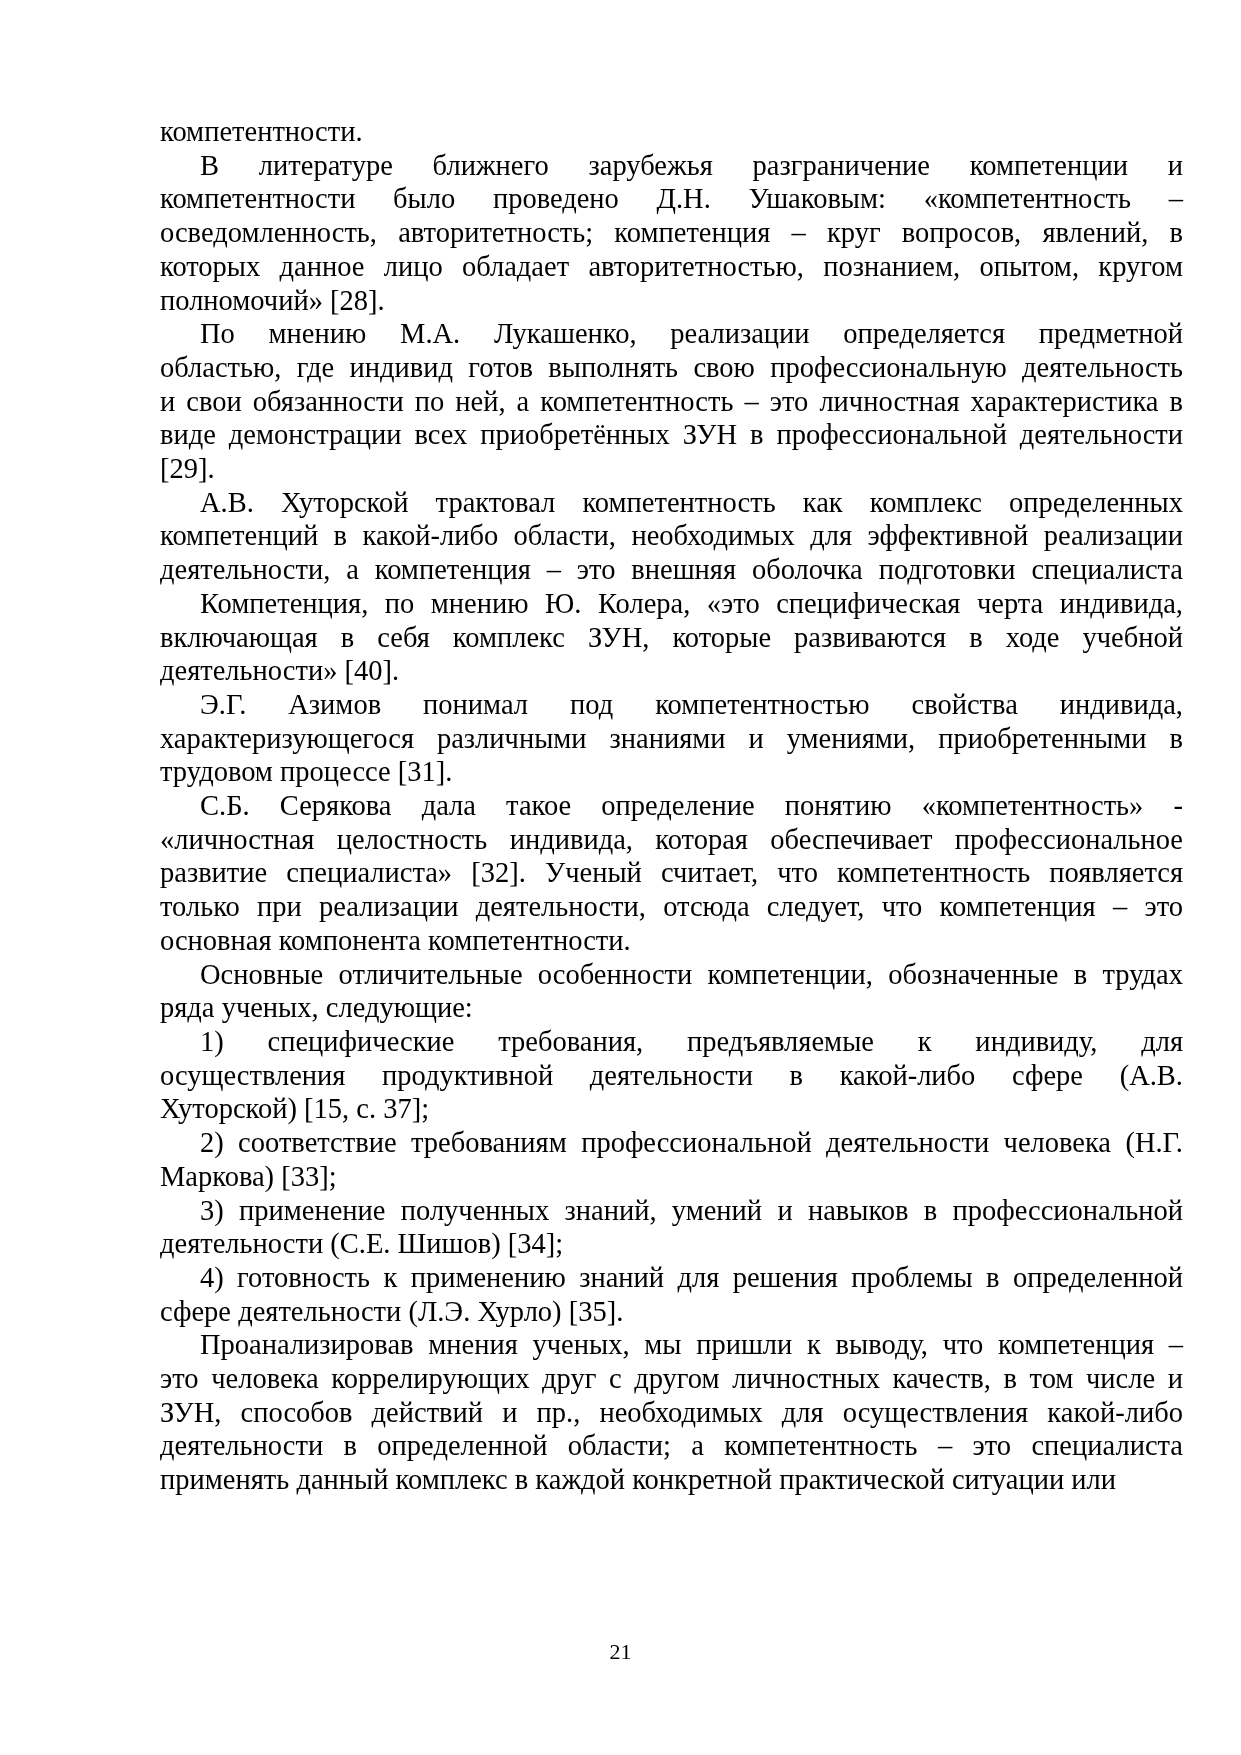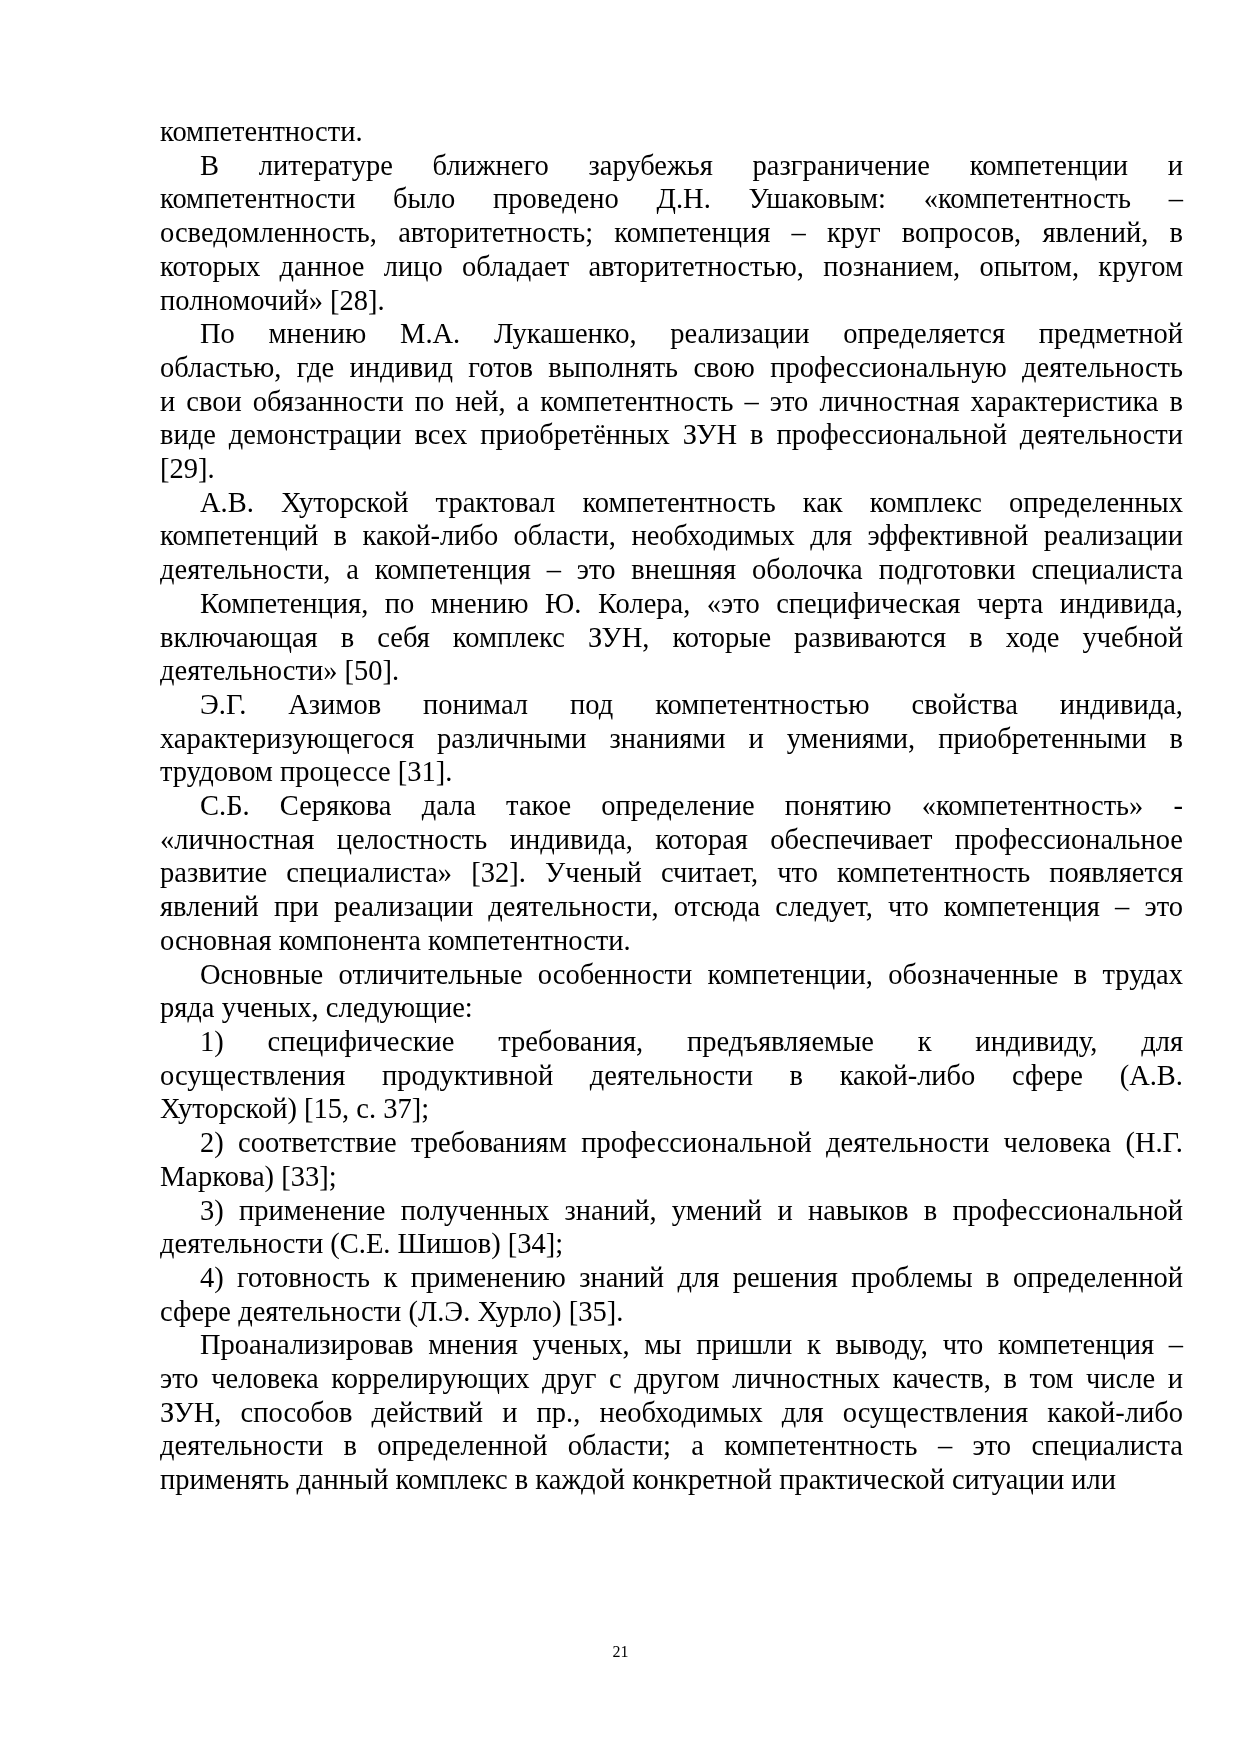--- a/index.html
+++ b/index.html
@@ -41,21 +41,21 @@
     text-indent: 40px;
   }
   .page-footer {
     position: absolute;
     left: 0;
     top: 1638px;
     width: 1241px;
     text-align: center;
   }
   .page-number {
-    font-size: 16px;
+    font-size: 22px;
     line-height: 28px;
   }
 </style>
 </head>
 <body>
 
 <main class="page">
   <section class="text-block" id="text-block">
       <div class="paragraph">
         <div class="line last">компетентности.</div>
@@ -75,32 +75,32 @@
         <div class="line last">[29].</div>
       </div>
       <div class="paragraph">
         <div class="line indent">А.В. Хуторской трактовал компетентность как комплекс определенных</div>
         <div class="line">компетенций в какой-либо области, необходимых для эффективной реализации</div>
         <div class="line">деятельности, а компетенция – это внешняя оболочка подготовки специалиста</div>
       </div>
       <div class="paragraph">
         <div class="line indent">Компетенция, по мнению Ю. Колера, «это специфическая черта индивида,</div>
         <div class="line">включающая в себя комплекс ЗУН, которые развиваются в ходе учебной</div>
-        <div class="line last">деятельности» [50].</div>
+        <div class="line last">деятельности» [40].</div>
       </div>
       <div class="paragraph">
         <div class="line indent">Э.Г. Азимов понимал под компетентностью свойства индивида,</div>
         <div class="line">характеризующегося различными знаниями и умениями, приобретенными в</div>
         <div class="line last">трудовом процессе [31].</div>
       </div>
       <div class="paragraph">
         <div class="line indent">С.Б. Серякова дала такое определение понятию «компетентность» -</div>
         <div class="line">«личностная целостность индивида, которая обеспечивает профессиональное</div>
         <div class="line">развитие специалиста» [32]. Ученый считает, что компетентность появляется</div>
-        <div class="line">явлений при реализации деятельности, отсюда следует, что компетенция – это</div>
+        <div class="line">только при реализации деятельности, отсюда следует, что компетенция – это</div>
         <div class="line last">основная компонента компетентности.</div>
       </div>
       <div class="paragraph">
         <div class="line indent">Основные отличительные особенности компетенции, обозначенные в трудах</div>
         <div class="line last">ряда ученых, следующие:</div>
       </div>
       <div class="paragraph">
         <div class="line indent">1) специфические требования, предъявляемые к индивиду, для</div>
         <div class="line">осуществления продуктивной деятельности в какой-либо сфере (А.В.</div>
         <div class="line last">Хуторской) [15, с. 37];</div>

